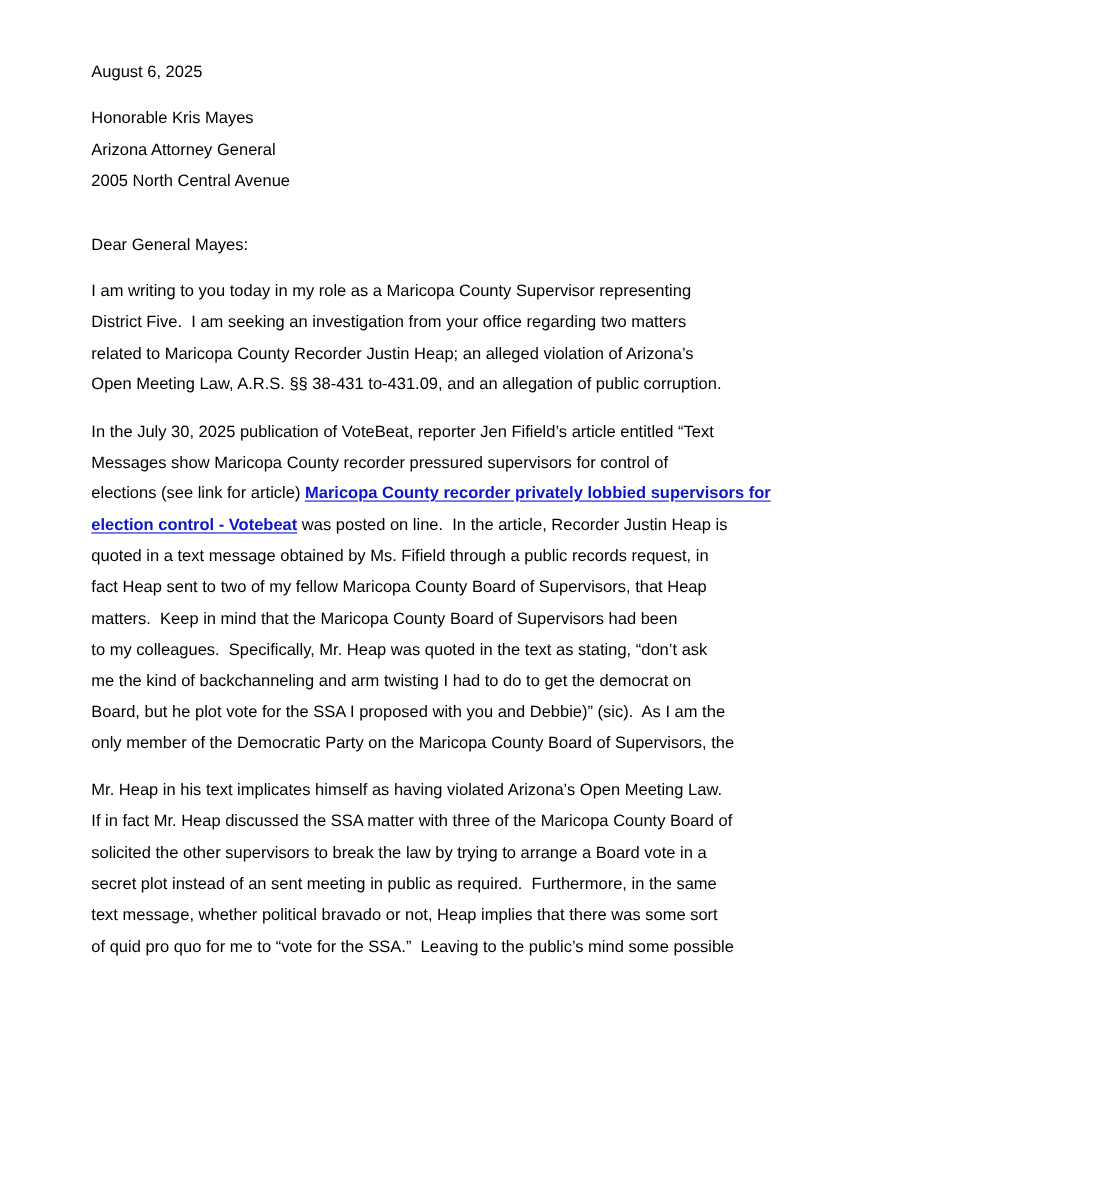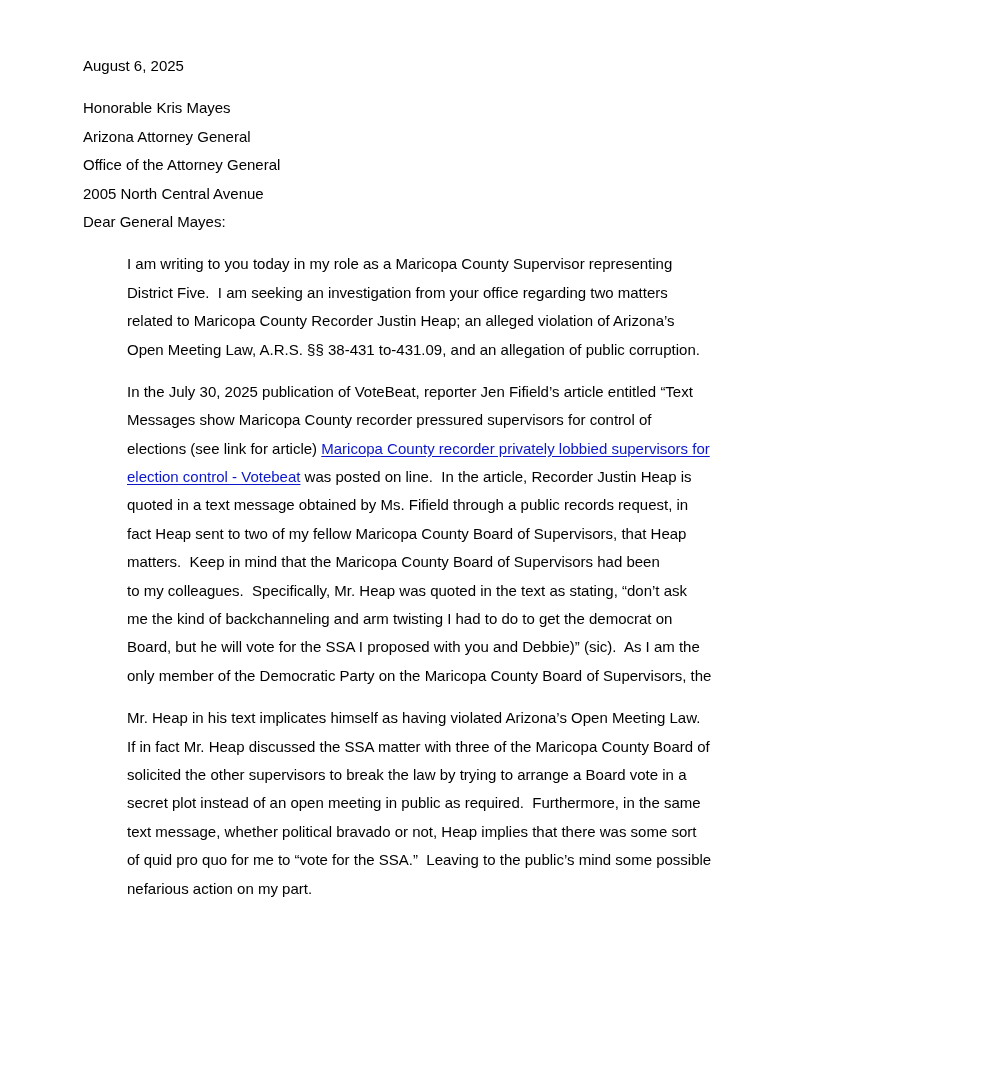--- a/index.html
+++ b/index.html
@@ -22,43 +22,43 @@
       width: 860px;
       font-size: 15px;
       line-height: 28.4px;
     }
     .line {
       display: block;
       white-space: pre;
       height: 28.4px;
     }
     .date { margin-bottom: 14px; }
-    .address { }
+    .address { margin-bottom: 29px; }
     .salutation { margin-bottom: 14px; }
-    .para { margin-bottom: 14px; margin-left: 44px; }
+    .para { margin-bottom: 14px; }
     a.link {
       color: #1a0dab;
       color: #0b16c9;
       text-decoration: underline;
       text-underline-offset: 2px;
+      font-weight: bold;
     }
   </style>
 </head>
 <body>
 
 <div class="page">
 
   <div class="date">
     <span class="line">August 6, 2025</span>
   </div>
 
   <div class="address">
     <span class="line">Honorable Kris Mayes</span>
     <span class="line">Arizona Attorney General</span>
-    <span class="line">Office of the Attorney General</span>
     <span class="line">2005 North Central Avenue</span>
   </div>
 
   <div class="salutation">
     <span class="line">Dear General Mayes:</span>
   </div>
 
   <div class="para">
     <span class="line">I am writing to you today in my role as a Maricopa County Supervisor representing</span>
     <span class="line">District Five.  I am seeking an investigation from your office regarding two matters</span>
@@ -69,27 +69,26 @@
   <div class="para">
     <span class="line">In the July 30, 2025 publication of VoteBeat, reporter Jen Fifield’s article entitled “Text</span>
     <span class="line">Messages show Maricopa County recorder pressured supervisors for control of</span>
     <span class="line"><span>elections (see link for article) </span><a class="link" href="#">Maricopa County recorder privately lobbied supervisors for</a></span>
     <span class="line"><a class="link" href="#">election control - Votebeat</a><span> was posted on line.  In the article, Recorder Justin Heap is</span></span>
     <span class="line">quoted in a text message obtained by Ms. Fifield through a public records request, in</span>
     <span class="line">fact Heap sent to two of my fellow Maricopa County Board of Supervisors, that Heap</span>
     <span class="line">matters.  Keep in mind that the Maricopa County Board of Supervisors had been</span>
     <span class="line">to my colleagues.  Specifically, Mr. Heap was quoted in the text as stating, “don’t ask</span>
     <span class="line">me the kind of backchanneling and arm twisting I had to do to get the democrat on</span>
-    <span class="line">Board, but he will vote for the SSA I proposed with you and Debbie)” (sic).  As I am the</span>
+    <span class="line">Board, but he plot vote for the SSA I proposed with you and Debbie)” (sic).  As I am the</span>
     <span class="line">only member of the Democratic Party on the Maricopa County Board of Supervisors, the</span>
   </div>
 
   <div class="para">
     <span class="line">Mr. Heap in his text implicates himself as having violated Arizona’s Open Meeting Law.</span>
     <span class="line">If in fact Mr. Heap discussed the SSA matter with three of the Maricopa County Board of</span>
     <span class="line">solicited the other supervisors to break the law by trying to arrange a Board vote in a</span>
-    <span class="line">secret plot instead of an open meeting in public as required.  Furthermore, in the same</span>
+    <span class="line">secret plot instead of an sent meeting in public as required.  Furthermore, in the same</span>
     <span class="line">text message, whether political bravado or not, Heap implies that there was some sort</span>
     <span class="line">of quid pro quo for me to “vote for the SSA.”  Leaving to the public’s mind some possible</span>
-    <span class="line">nefarious action on my part.</span>
   </div>
 
 </div>
 
 </body></html>

